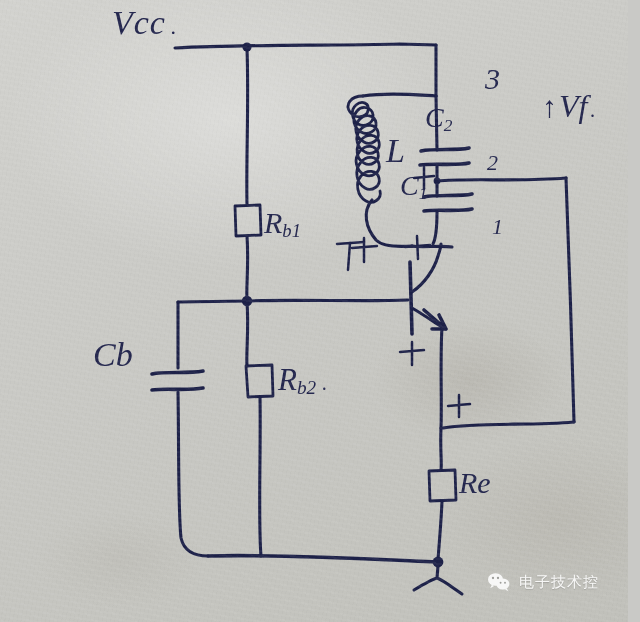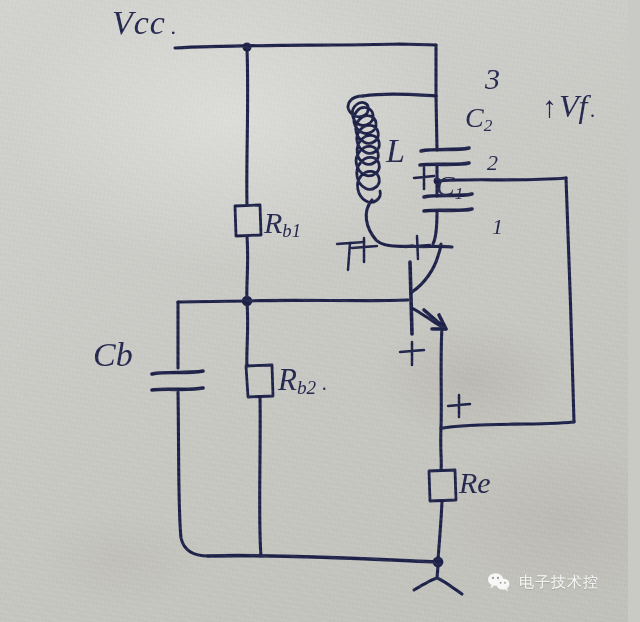--- a/index.html
+++ b/index.html
@@ -169,25 +169,25 @@
   </svg>
 
   <div class="lbl" style="left:112px;top:4px;font-size:34px;letter-spacing:1px;">
     <span>Vcc</span><span style="font-size:22px;padding-left:5px;">.</span>
   </div>
 
   <div class="lbl" style="left:386px;top:132px;font-size:34px;">
     <span>L</span>
   </div>
 
-  <div class="lbl" style="left:425px;top:102px;font-size:28px;margin-left:40px;">
+  <div class="lbl" style="left:425px;top:102px;font-size:28px;">
     <span>C</span><span class="sub">2</span>
   </div>
 
-  <div class="lbl" style="left:436px;top:170px;font-size:28px;">
+  <div class="lbl" style="left:400px;top:170px;font-size:28px;">
     <span>C</span><span class="sub">1</span>
   </div>
 
   <div class="lbl" style="left:485px;top:62px;font-size:30px;">
     <span>3</span>
   </div>
 
   <div class="lbl" style="left:487px;top:150px;font-size:22px;">
     <span>2</span>
   </div>

